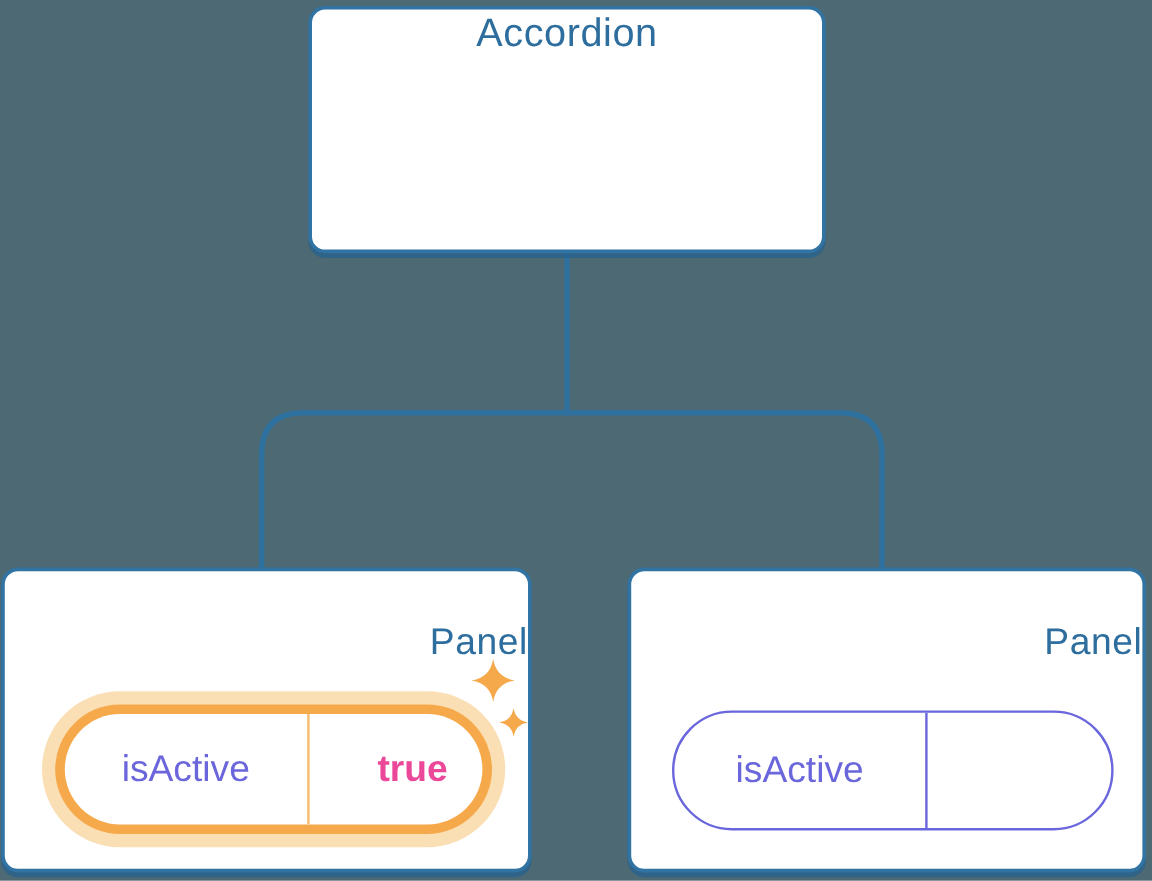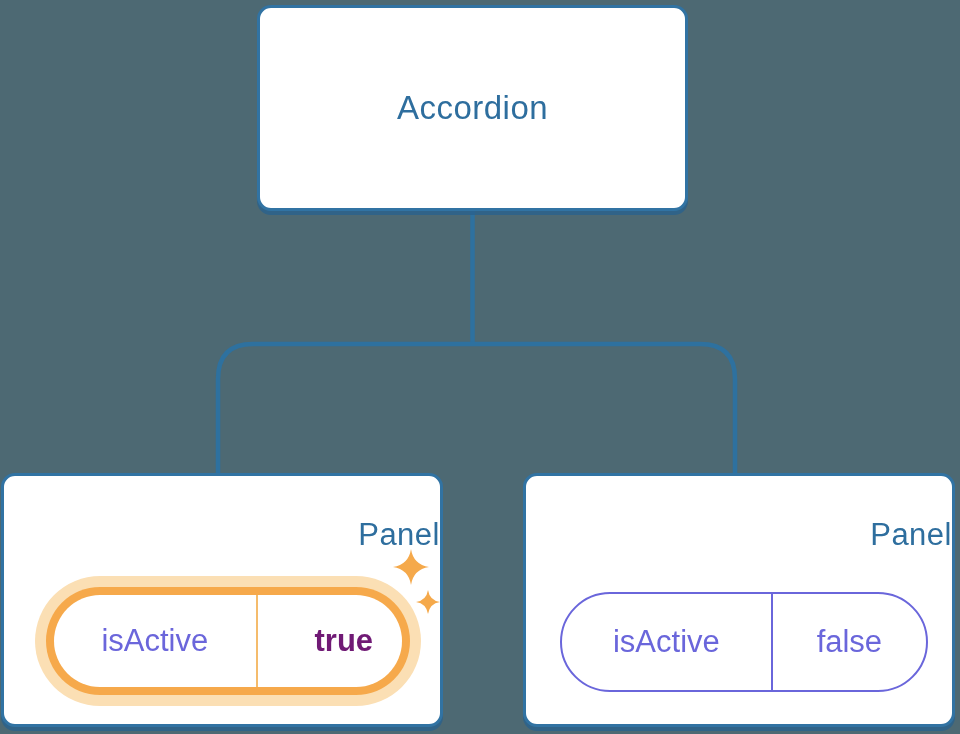--- a/index.html
+++ b/index.html
@@ -24,21 +24,21 @@
     position: absolute;
     background: #FFFFFF;
     border: 3px solid #3173A3;
     border-radius: 14px;
     box-shadow: 0 4px 0 rgba(41, 98, 141, 0.8);
   }
   .node-accordion {
     left: 257px; top: 5px;
     width: 431px; height: 206px;
     display: flex;
-    align-items: center;
+    align-items: flex-start;
     justify-content: center;
   }
   .node-label {
     font-size: 33px;
     font-weight: 500;
     letter-spacing: 0.5px;
     color: #2E6E9E;
   }
 
   .panel { top: 473px; height: 254px; }
@@ -85,21 +85,21 @@
     font-size: 31px;
     color: #6B66DB;
   }
   .pill-inner .cell-key {
     flex: 0 0 58.5%;
     border-right: 2px solid #F5BC6C;
   }
   .pill-inner .cell-value {
     flex: 1 1 auto;
     font-weight: 700;
-    color: #701a75;
+    color: #ec4899;
     margin-left: 28px;
   }
 
   
   .pill-plain {
     position: absolute;
     left: 34px; top: 116px;
     width: 368px; height: 100px;
     border: 2.5px solid #6A66DB;
     border-radius: 50px;
@@ -157,17 +157,16 @@
       <path d="M12 0 Q13.6 10.4 24 12 Q13.6 13.6 12 24 Q10.4 13.6 0 12 Q10.4 10.4 12 0 Z" fill="#F5A94B" transform="translate(10,6) scale(1.5)"></path>
       <path d="M12 0 Q13.6 10.4 24 12 Q13.6 13.6 12 24 Q10.4 13.6 0 12 Q10.4 10.4 12 0 Z" fill="#F5A94B" transform="translate(33,47)"></path>
     </svg>
   </div>
 
   <div class="node panel panel-right">
     <div class="panel-title">Panel</div>
 
     <div class="pill-plain">
       <div class="cell cell-key">isActive</div>
-      <div class="cell cell-value">false</div>
     </div>
   </div>
 
 </div>
 
 </body></html>

